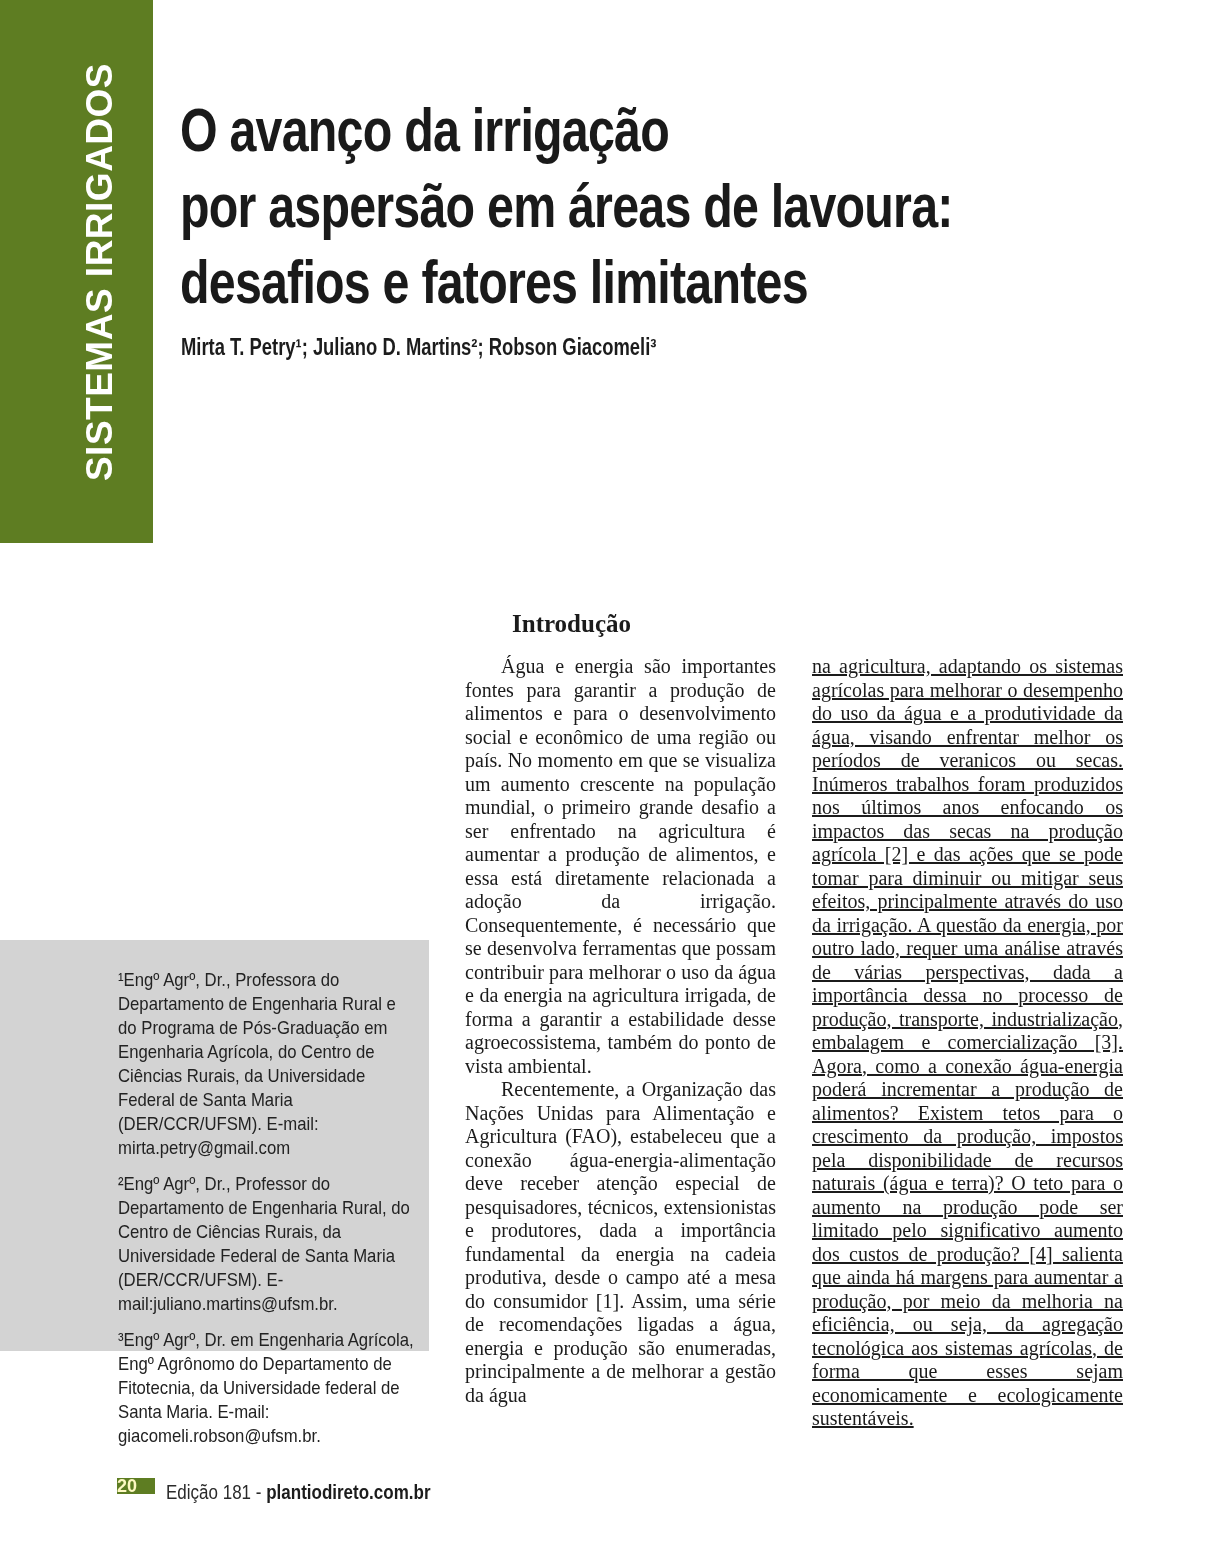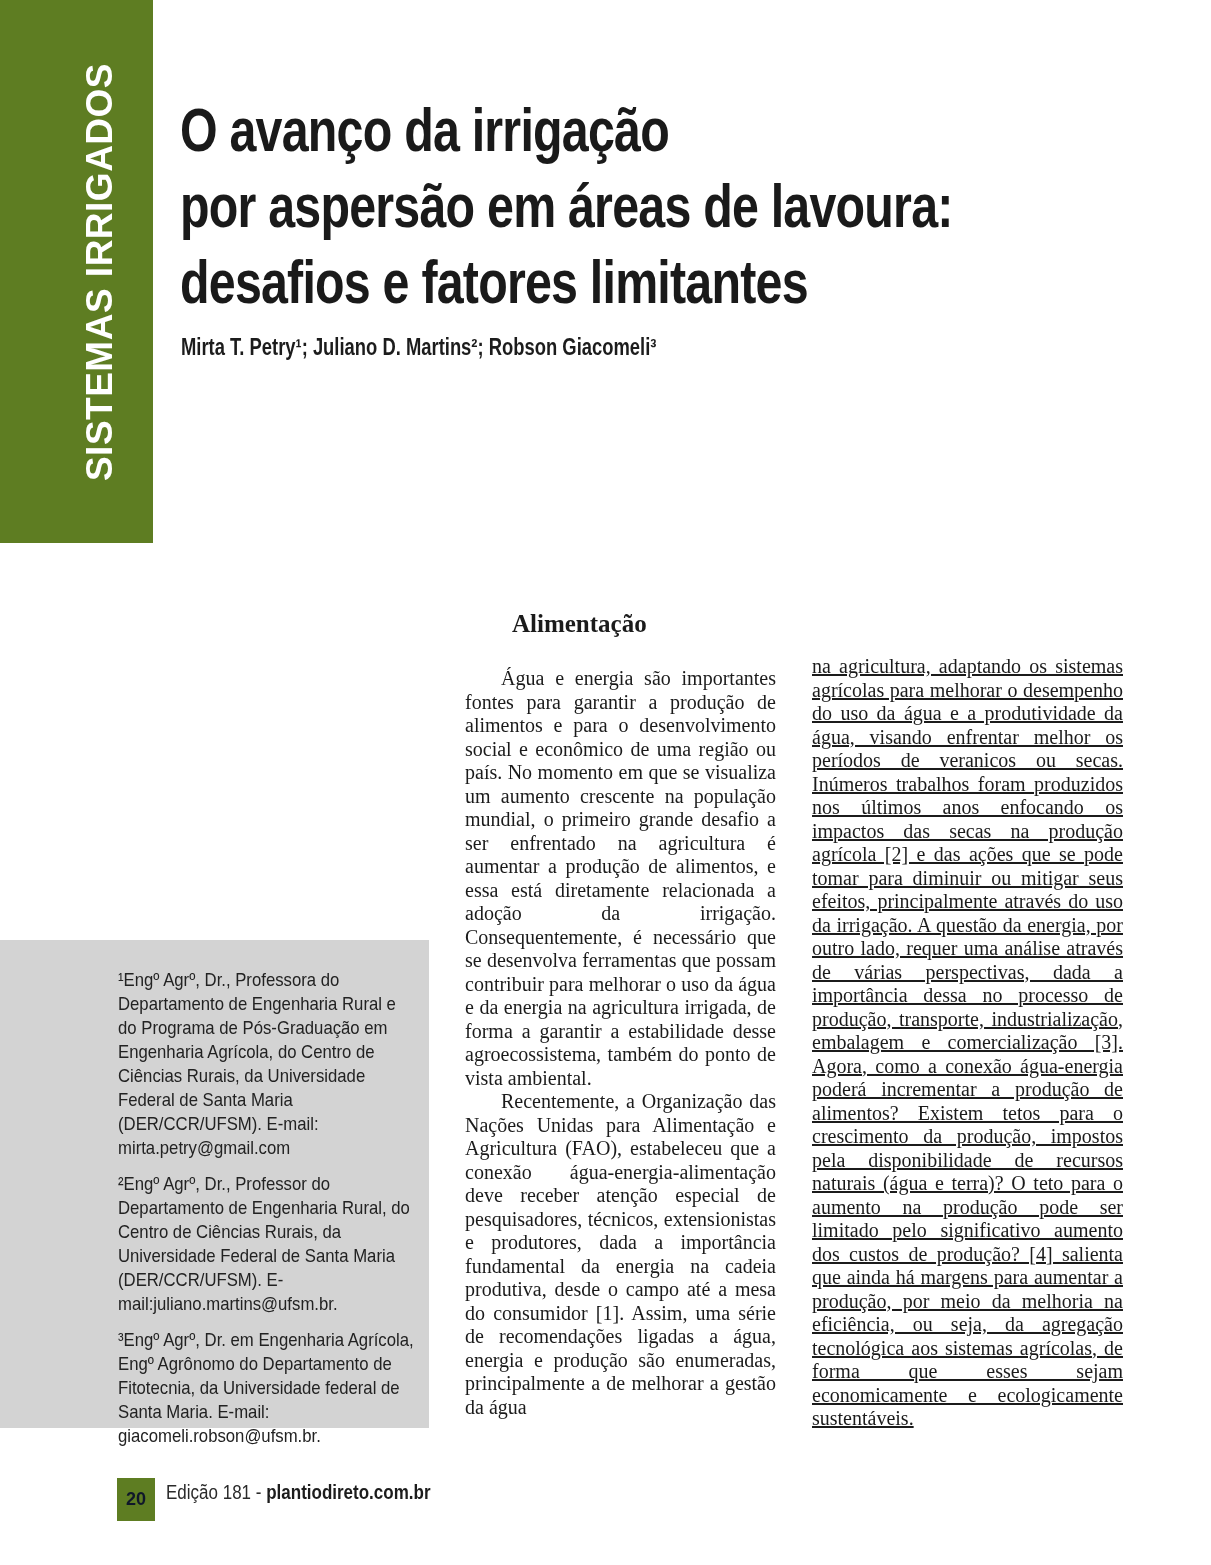--- a/index.html
+++ b/index.html
@@ -44,21 +44,21 @@
   .authors {
     position:absolute; left:181px; top:334px;
     transform:scaleX(0.80); transform-origin:0 0;
     font-weight:bold; font-size:23px; color:#1c1c1c;
     white-space:nowrap;
   }
 
   
   .foot-panel {
     position:absolute; left:0; top:940px;
-    width:429px; height:488px;
+    width:429px; height:411px;
     background:#d3d3d3;
   }
   .foot-inner {
     position:absolute; left:118px; top:28px;
     width:338px;
     transform:scaleX(0.88); transform-origin:0 0;
     color:#222222;
     font-size:19px; line-height:24px;
   }
   .footnote { margin-bottom:12px; }
@@ -72,31 +72,31 @@
   .col {
     position:absolute; top:655px;
     width:311px; height:776px;
     overflow:hidden;
     font-family:"Liberation Serif", serif;
     font-size:20px; line-height:23.5px;
     color:#1b1b1b;
     text-align:justify;
     hyphens:auto; -webkit-hyphens:auto;
   }
-  .col-1 { left:465px;margin-top:12px; }
+  .col-1 { left:465px; }
   .col-2 { left:812px;text-decoration:underline; }
   .col p.indent { text-indent:36px; }
 
   
   .page-badge {
     position:absolute; left:117px; top:1478px;
-    width:38px; height:43px;
+    width:38px; height:16px;
     background:#5e7d22;
-    color:#0f172a; font-weight:bold; font-size:18px;
-    display:flex; align-items:center; justify-content:center;
+    color:#fef9c3; font-weight:bold; font-size:18px;
+    display:flex; align-items:center; justify-content:flex-start;
   }
   .edition {
     position:absolute; left:166px; top:1481px;
     transform:scaleX(0.85); transform-origin:0 0;
     font-size:20px; color:#2a2a2a;
     white-space:nowrap;
   }
   .edition .site { font-weight:bold; color:#1c1c1c; }
 </style>
 </head>
@@ -117,21 +117,21 @@
   <div class="authors">Mirta T. Petry¹; Juliano D. Martins²; Robson Giacomeli³</div>
 
   <div class="foot-panel">
     <div class="foot-inner">
       <div class="footnote">¹Engº Agrº, Dr., Professora do Departamento de Engenharia Rural e do Programa de Pós-Graduação em Engenharia Agrícola, do Centro de Ciências Rurais, da Universidade Federal de Santa Maria (DER/CCR/UFSM). E-mail: mirta.petry@gmail.com</div>
       <div class="footnote">²Engº Agrº, Dr., Professor do Departamento de Engenharia Rural, do Centro de Ciências Rurais, da Universidade Federal de Santa Maria (DER/CCR/UFSM). E-mail:juliano.martins@ufsm.br.</div>
       <div class="footnote">³Engº Agrº, Dr. em Engenharia Agrícola, Engº Agrônomo do Departamento de Fitotecnia, da Universidade federal de Santa Maria. E-mail: giacomeli.robson@ufsm.br.</div>
     </div>
   </div>
 
-  <div class="section-heading">Alimentação</div>
+  <div class="section-heading">Introdução</div>
 
   <div class="col col-1" lang="pt-BR">
     <p class="indent">Água e energia são importantes fontes para garantir a produção de alimentos e para o desenvolvimento social e econômico de uma região ou país. No momento em que se visualiza um aumento crescente na população mundial, o primeiro grande desafio a ser enfrentado na agricultura é aumentar a produção de alimentos, e essa está diretamente relacionada a adoção da irrigação. Consequentemente, é necessário que se desenvolva ferramentas que possam contribuir para melhorar o uso da água e da energia na agricultura irrigada, de forma a garantir a estabilidade desse agroecossistema, também do ponto de vista ambiental.</p>
     <p class="indent">Recentemente, a Organização das Nações Unidas para Alimentação e Agricultura (FAO), estabeleceu que a conexão água-energia-alimentação deve receber atenção especial de pesquisadores, técnicos, extensionistas e produtores, dada a importância fundamental da energia na cadeia produtiva, desde o campo até a mesa do consumidor [1]. Assim, uma série de recomendações ligadas a água, energia e produção são enumeradas, principalmente a de melhorar a gestão da água</p>
   </div>
 
   <div class="col col-2" lang="pt-BR">
     <p>na agricultura, adaptando os sistemas agrícolas para melhorar o desempenho do uso da água e a produtividade da água, visando enfrentar melhor os períodos de veranicos ou secas. Inúmeros trabalhos foram produzidos nos últimos anos enfocando os impactos das secas na produção agrícola [2] e das ações que se pode tomar para diminuir ou mitigar seus efeitos, principalmente através do uso da irrigação. A questão da energia, por outro lado, requer uma análise através de várias perspectivas, dada a importância dessa no processo de produção, transporte, industrialização, embalagem e comercialização [3]. Agora, como a conexão água-energia poderá incrementar a produção de alimentos? Existem tetos para o crescimento da produção, impostos pela disponibilidade de recursos naturais (água e terra)? O teto para o aumento na produção pode ser limitado pelo significativo aumento dos custos de produção? [4] salienta que ainda há margens para aumentar a produção, por meio da melhoria na eficiência, ou seja, da agregação tecnológica aos sistemas agrícolas, de forma que esses sejam economicamente e ecologicamente sustentáveis.</p>
   </div>
 

